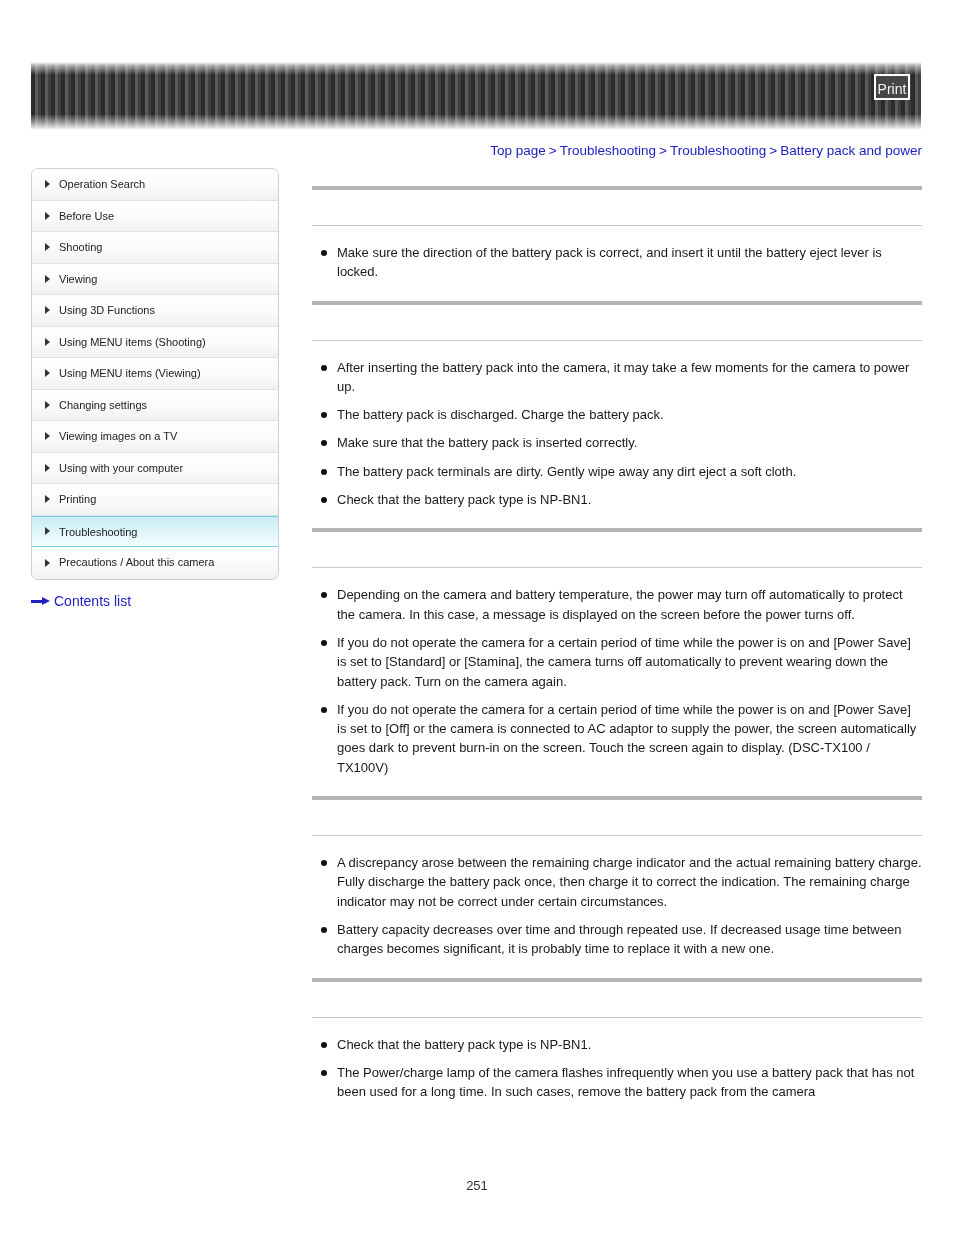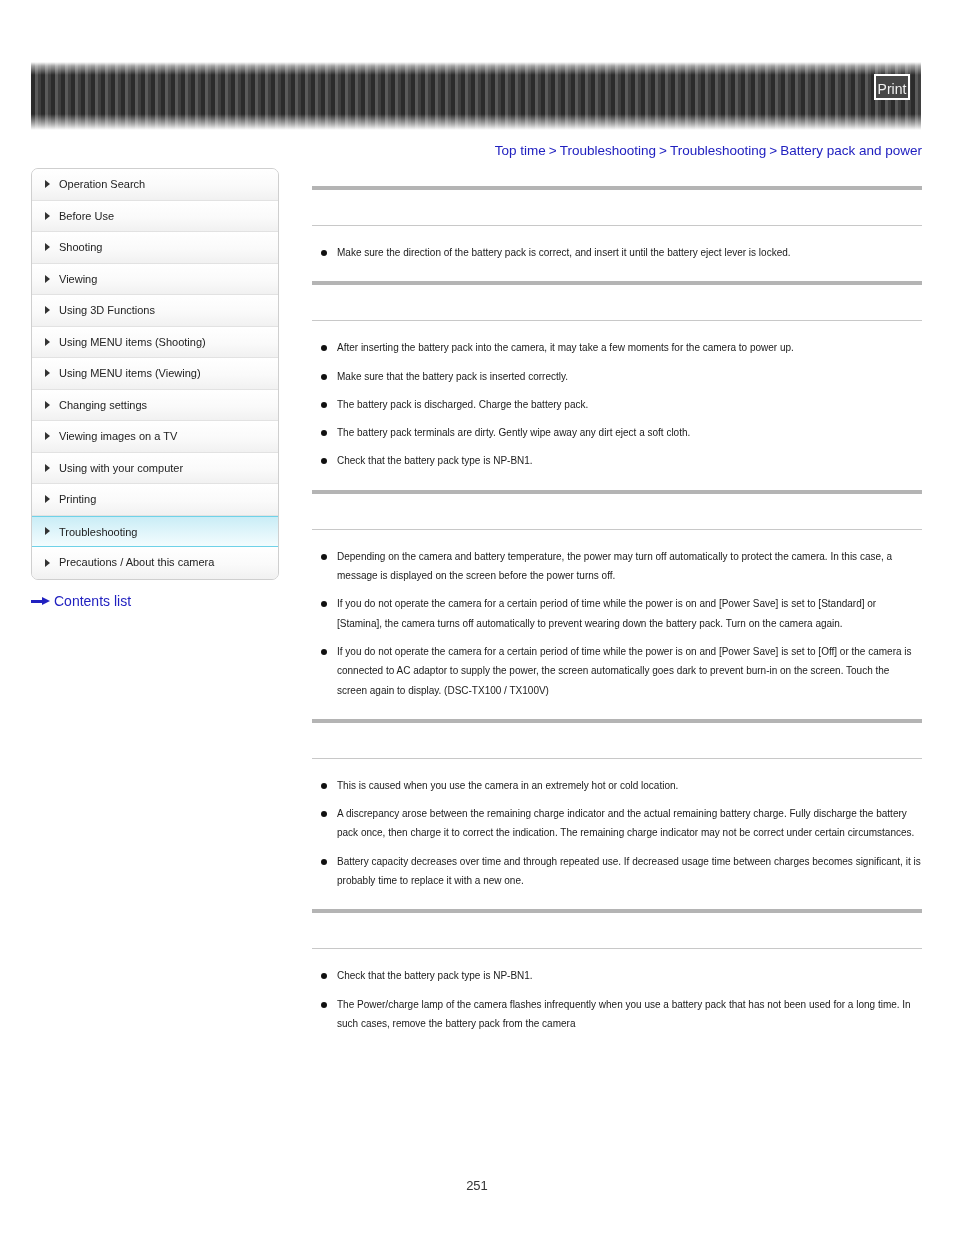--- a/index.html
+++ b/index.html
@@ -174,21 +174,21 @@
     padding: 7px 0 6px 0;
   }
   .bullets {
     margin: 0;
     padding: 0;
     list-style: none;
   }
   .bullets li {
     position: relative;
     padding-left: 25px;
-    font-size: 10px;
+    font-size: 13px;
     line-height: 19.3px;
     color: #1a1a1a;
     margin-bottom: 9px;
   }
   .bullets li:last-child { margin-bottom: 0; }
   .bullets li .dot {
     position: absolute;
     left: 9px;
     top: 7px;
     width: 6px;
@@ -209,21 +209,21 @@
     color: #333333;
   }
 </style>
 </head>
 <body>
 
 <div id="header-banner">
   <div id="print-button">Print</div>
 </div>
 
-<div id="breadcrumb"><span class="crumb">Top time</span><span class="sep">&gt;</span><span class="crumb">Troubleshooting</span><span class="sep">&gt;</span><span class="crumb">Troubleshooting</span><span class="sep">&gt;</span><span class="crumb">Battery pack and power</span></div>
+<div id="breadcrumb"><span class="crumb">Top page</span><span class="sep">&gt;</span><span class="crumb">Troubleshooting</span><span class="sep">&gt;</span><span class="crumb">Troubleshooting</span><span class="sep">&gt;</span><span class="crumb">Battery pack and power</span></div>
 
 <div id="sidebar">
     <div class="nav-item"><span class="tri"></span><span>Operation Search</span></div>
     <div class="nav-item"><span class="tri"></span><span>Before Use</span></div>
     <div class="nav-item"><span class="tri"></span><span>Shooting</span></div>
     <div class="nav-item"><span class="tri"></span><span>Viewing</span></div>
     <div class="nav-item"><span class="tri"></span><span>Using 3D Functions</span></div>
     <div class="nav-item"><span class="tri"></span><span>Using MENU items (Shooting)</span></div>
     <div class="nav-item"><span class="tri"></span><span>Using MENU items (Viewing)</span></div>
     <div class="nav-item"><span class="tri"></span><span>Changing settings</span></div>
@@ -246,42 +246,41 @@
       <ul class="bullets">
         <li><span class="dot"></span><span>Make sure the direction of the battery pack is correct, and insert it until the battery eject lever is locked.</span></li>
       </ul>
     </div>
     <div class="rule-thick"></div>
     <div class="section-heading"></div>
     <div class="rule-thin"></div>
     <div class="sec-body">
       <ul class="bullets">
         <li><span class="dot"></span><span>After inserting the battery pack into the camera, it may take a few moments for the camera to power up.</span></li>
+        <li><span class="dot"></span><span>The battery pack is discharged. Charge the battery pack.</span></li>
         <li><span class="dot"></span><span>Make sure that the battery pack is inserted correctly.</span></li>
-        <li><span class="dot"></span><span>The battery pack is discharged. Charge the battery pack.</span></li>
         <li><span class="dot"></span><span>The battery pack terminals are dirty. Gently wipe away any dirt eject a soft cloth.</span></li>
         <li><span class="dot"></span><span>Check that the battery pack type is NP-BN1.</span></li>
       </ul>
     </div>
     <div class="rule-thick"></div>
     <div class="section-heading"></div>
     <div class="rule-thin"></div>
     <div class="sec-body">
       <ul class="bullets">
         <li><span class="dot"></span><span>Depending on the camera and battery temperature, the power may turn off automatically to protect the camera. In this case, a message is displayed on the screen before the power turns off.</span></li>
         <li><span class="dot"></span><span>If you do not operate the camera for a certain period of time while the power is on and [Power Save] is set to [Standard] or [Stamina], the camera turns off automatically to prevent wearing down the battery pack. Turn on the camera again.</span></li>
         <li><span class="dot"></span><span>If you do not operate the camera for a certain period of time while the power is on and [Power Save] is set to [Off] or the camera is connected to AC adaptor to supply the power, the screen automatically goes dark to prevent burn-in on the screen. Touch the screen again to display. (DSC-TX100 / TX100V)</span></li>
       </ul>
     </div>
     <div class="rule-thick"></div>
     <div class="section-heading"></div>
     <div class="rule-thin"></div>
     <div class="sec-body">
       <ul class="bullets">
-        <li><span class="dot"></span><span>This is caused when you use the camera in an extremely hot or cold location.</span></li>
         <li><span class="dot"></span><span>A discrepancy arose between the remaining charge indicator and the actual remaining battery charge. Fully discharge the battery pack once, then charge it to correct the indication. The remaining charge indicator may not be correct under certain circumstances.</span></li>
         <li><span class="dot"></span><span>Battery capacity decreases over time and through repeated use. If decreased usage time between charges becomes significant, it is probably time to replace it with a new one.</span></li>
       </ul>
     </div>
     <div class="rule-thick"></div>
     <div class="section-heading"></div>
     <div class="rule-thin"></div>
     <div class="sec-body">
       <ul class="bullets">
         <li><span class="dot"></span><span>Check that the battery pack type is NP-BN1.</span></li>

